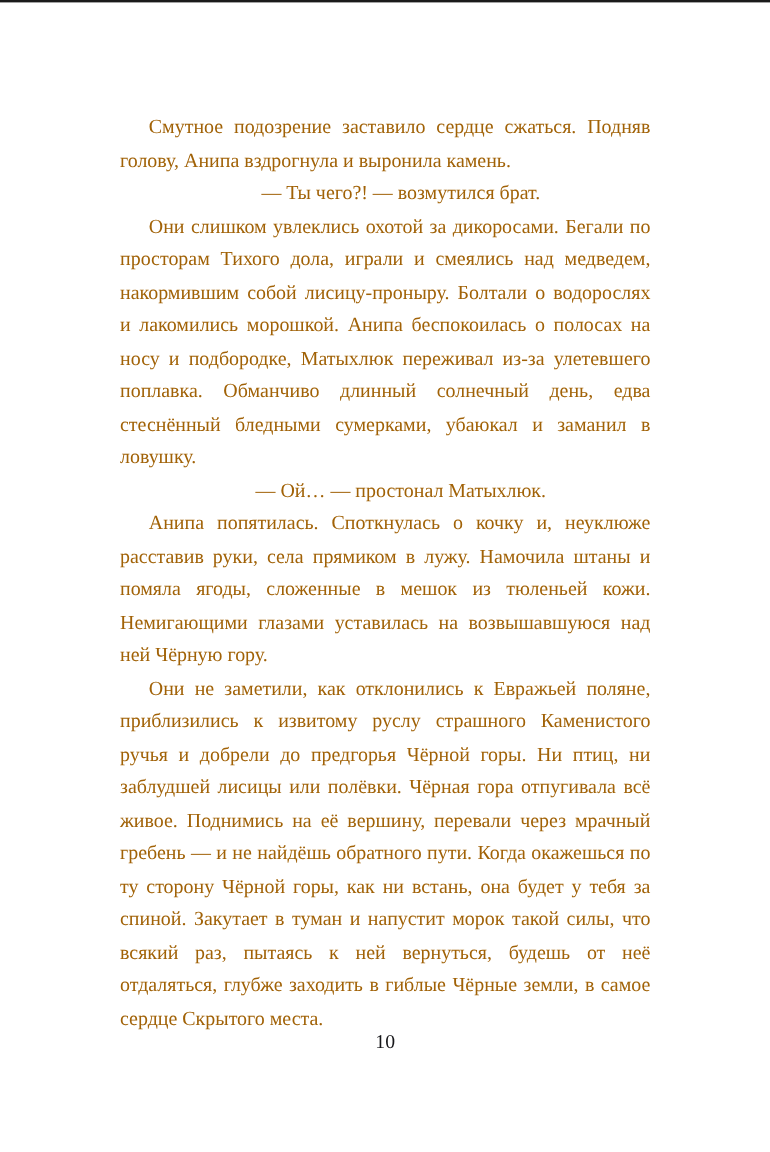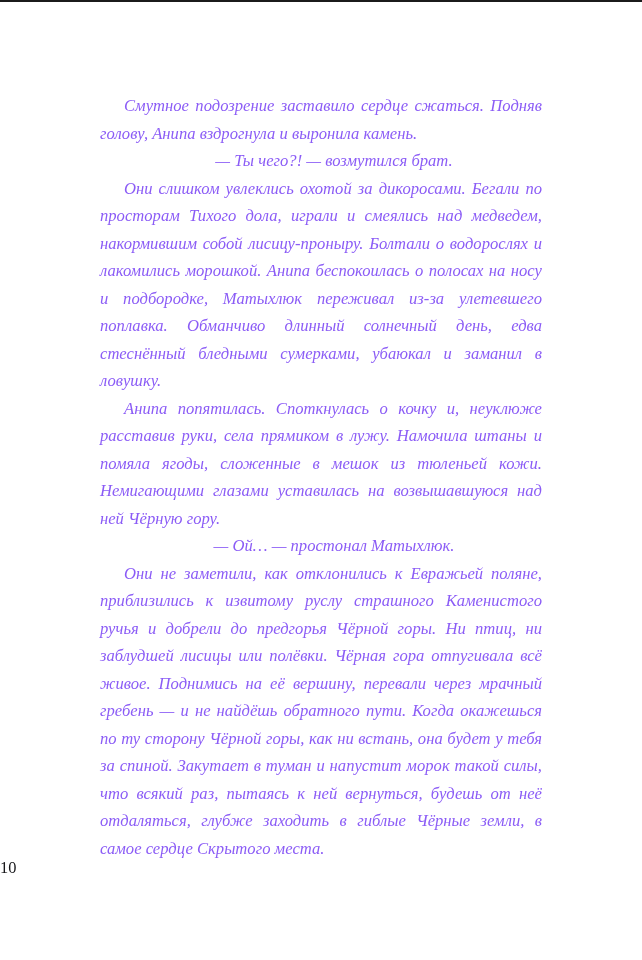--- a/index.html
+++ b/index.html
@@ -38,43 +38,43 @@
     top: 92px;
     width: 442px;
   }
 
   .para {
     margin: 0;
     text-align: justify;
     text-justify: inter-word;
     font-size: 16.6px;
     line-height: 27.5px;
-    color: #8b5cf6;
+    color: #a16207;
     text-indent: 24px;
     hyphens: none;
     -webkit-hyphens: none;
     word-spacing: 0px;
     letter-spacing: 0.01px;
-    font-style: italic;
   }
   .para.last-line-natural {
     text-align-last: left;
   }
 
   
   .para.dialogue {
     text-indent: 26px;
     text-align: center;
   }
 
   #page-number {
     position: absolute;
     left: 0;
     top: 858px;
     width: 642px;
+    text-align: center;
     font-size: 16.4px;
     line-height: 20px;
     color: #17171a;
     font-family: "Liberation Serif", "DejaVu Serif", serif;
   }
 </style>
 </head>
 <body>
 
 <div id="page">
@@ -82,23 +82,23 @@
   <div id="scan-top-edge"></div>
 
   <div id="text-block">
 
     <p class="para last-line-natural">Смутное подозрение заставило сердце сжаться. Подняв голову, Анипа вздрогнула и выронила камень.</p>
 
     <p class="para dialogue">— Ты чего?! — возмутился брат.</p>
 
     <p class="para last-line-natural">Они слишком увлеклись охотой за дикоросами. Бегали по просторам Тихого дола, играли и смеялись над медведем, накормившим собой лисицу-проныру. Болтали о водорослях и лакомились морошкой. Анипа беспокоилась о полосах на носу и подбородке, Матыхлюк переживал из-за улетевшего поплавка. Обманчиво длинный солнечный день, едва стеснённый бледными сумерками, убаюкал и заманил в ловушку.</p>
 
+    <p class="para dialogue">— Ой… — простонал Матыхлюк.</p>
+
     <p class="para last-line-natural">Анипа попятилась. Споткнулась о кочку и, неуклюже расставив руки, села прямиком в лужу. Намочила штаны и помяла ягоды, сложенные в мешок из тюленьей кожи. Немигающими глазами уставилась на возвышавшуюся над ней Чёрную гору.</p>
-
-    <p class="para dialogue">— Ой… — простонал Матыхлюк.</p>
 
     <p class="para last-line-natural">Они не заметили, как отклонились к Евражьей поляне, приблизились к извитому руслу страшного Каменистого ручья и добрели до предгорья Чёрной горы. Ни птиц, ни заблудшей лисицы или полёвки. Чёрная гора отпугивала всё живое. Поднимись на её вершину, перевали через мрачный гребень — и не найдёшь обратного пути. Когда окажешься по ту сторону Чёрной горы, как ни встань, она будет у тебя за спиной. Закутает в туман и напустит морок такой силы, что всякий раз, пытаясь к ней вернуться, будешь от неё отдаляться, глубже заходить в гиблые Чёрные земли, в самое сердце Скрытого места.</p>
 
   </div>
 
   <div id="page-number">10</div>
 
 </div>
 
 </body></html>

